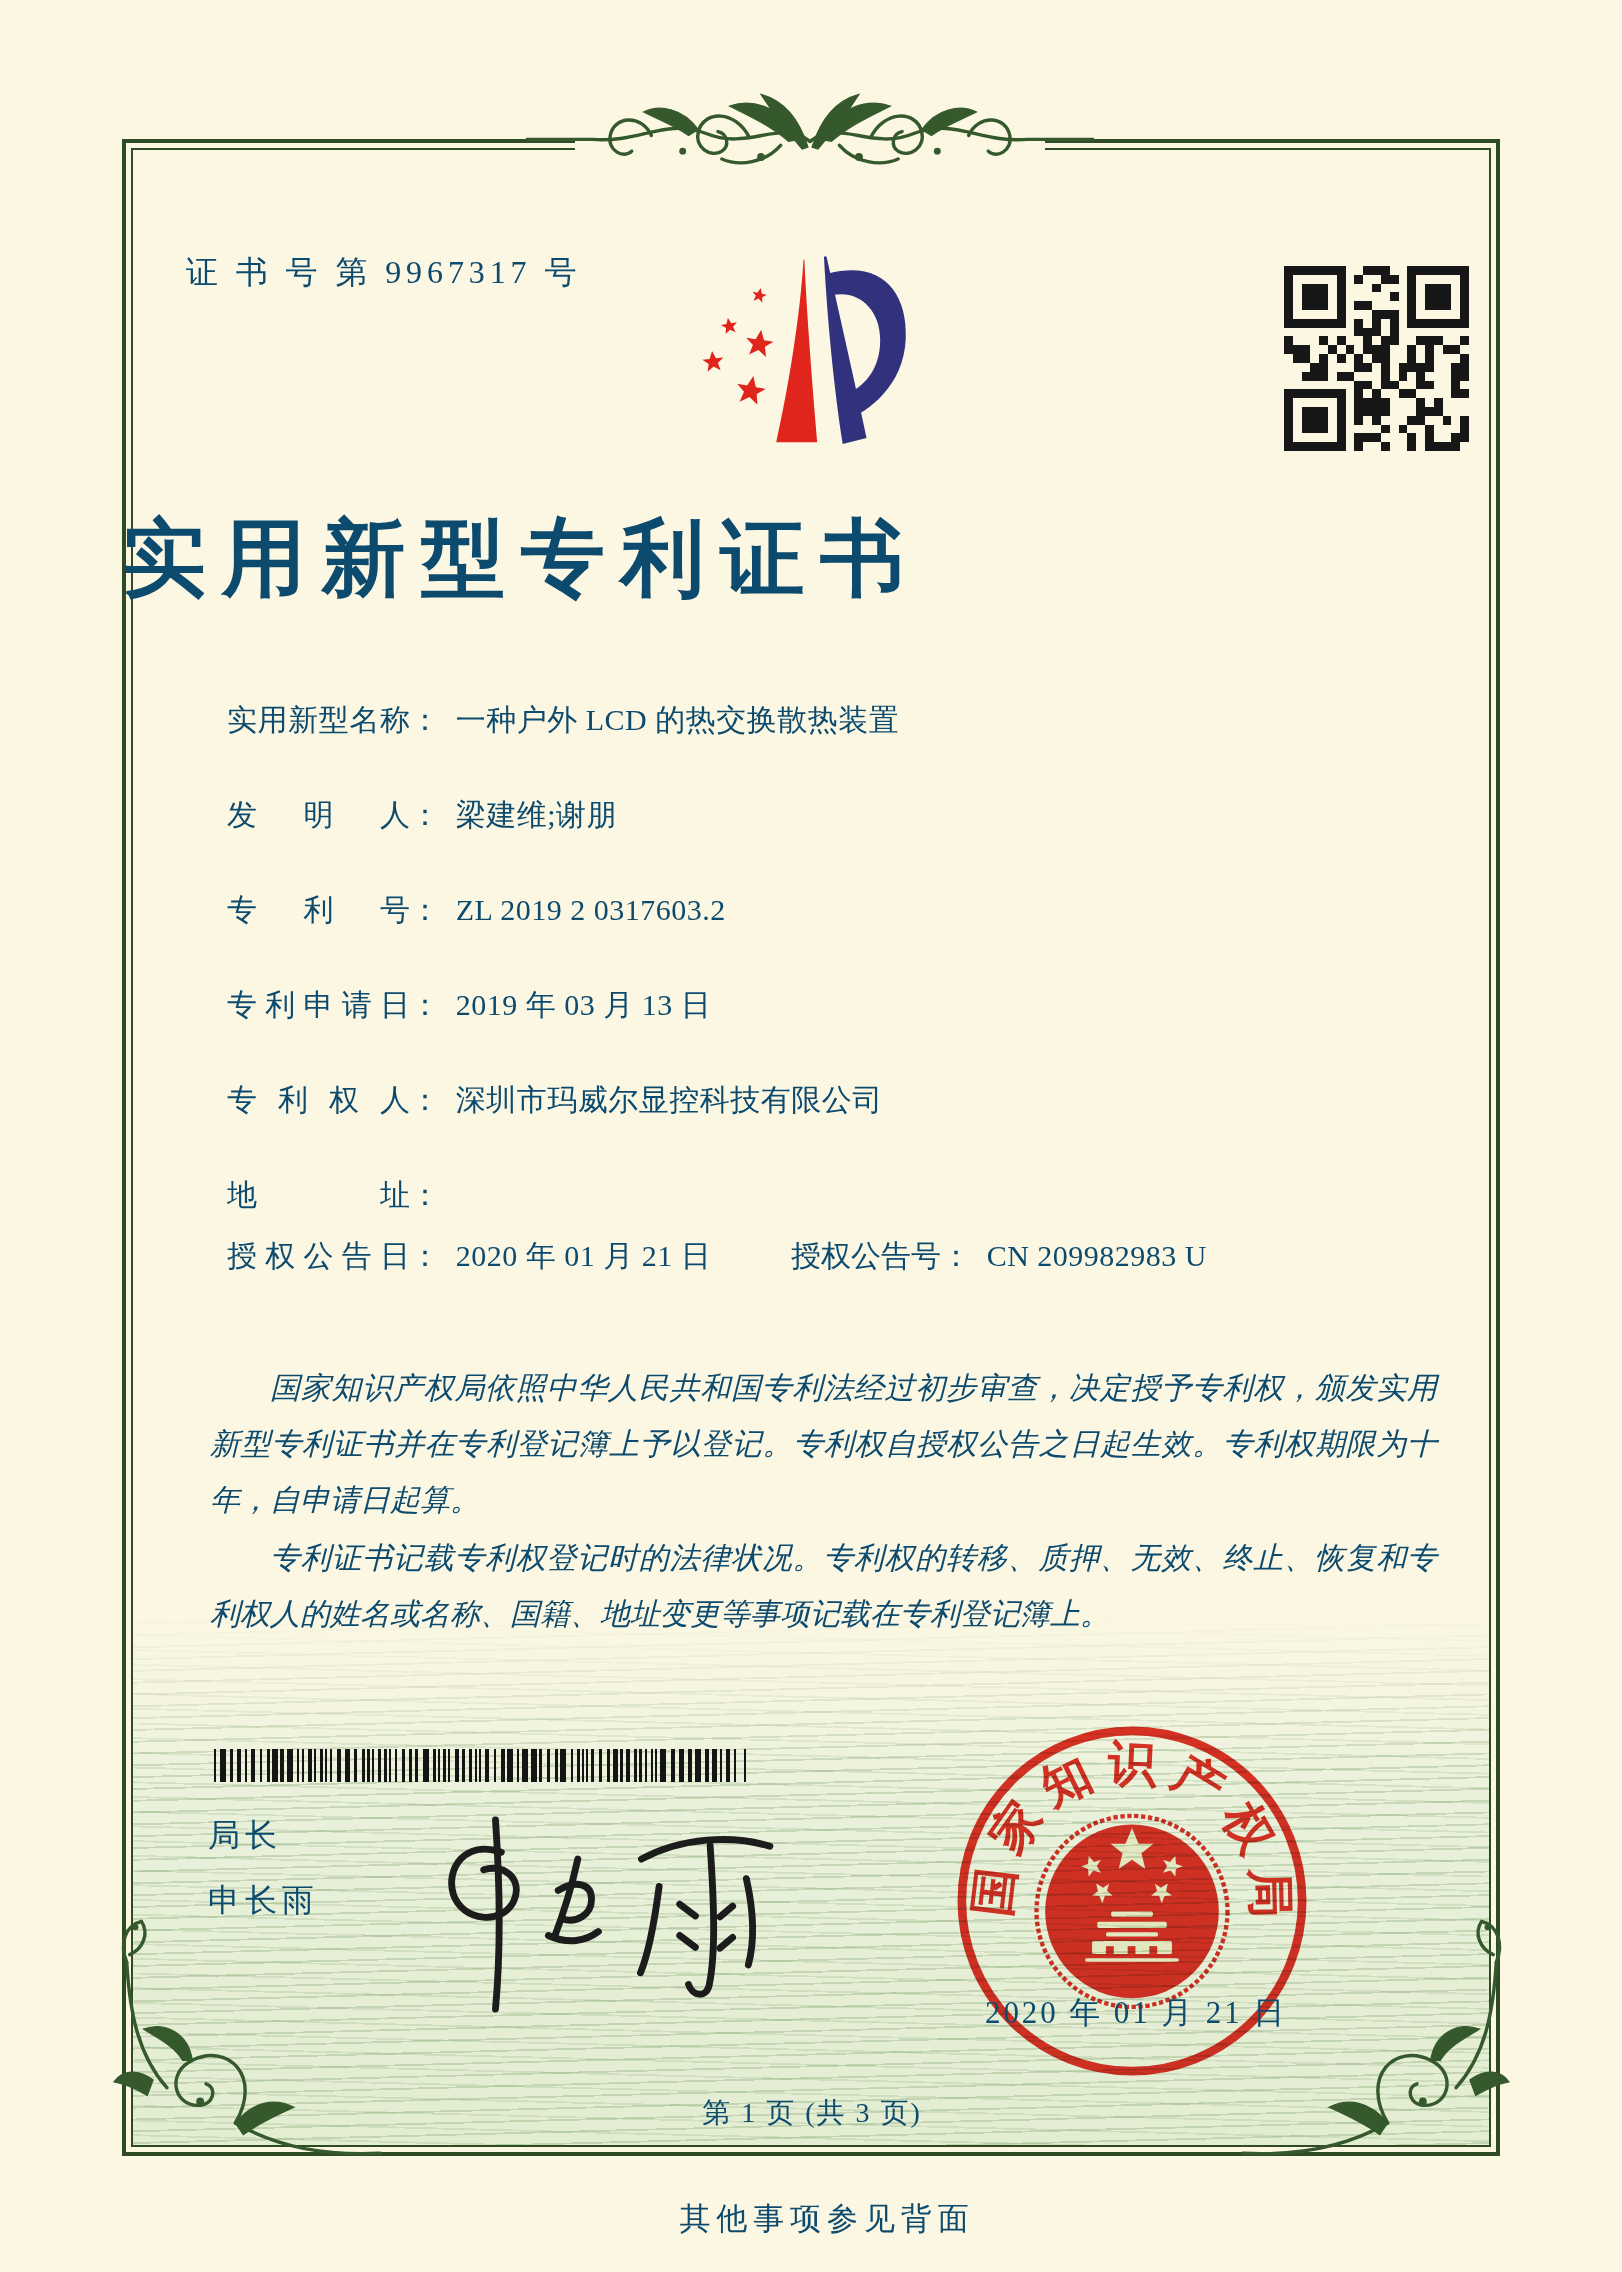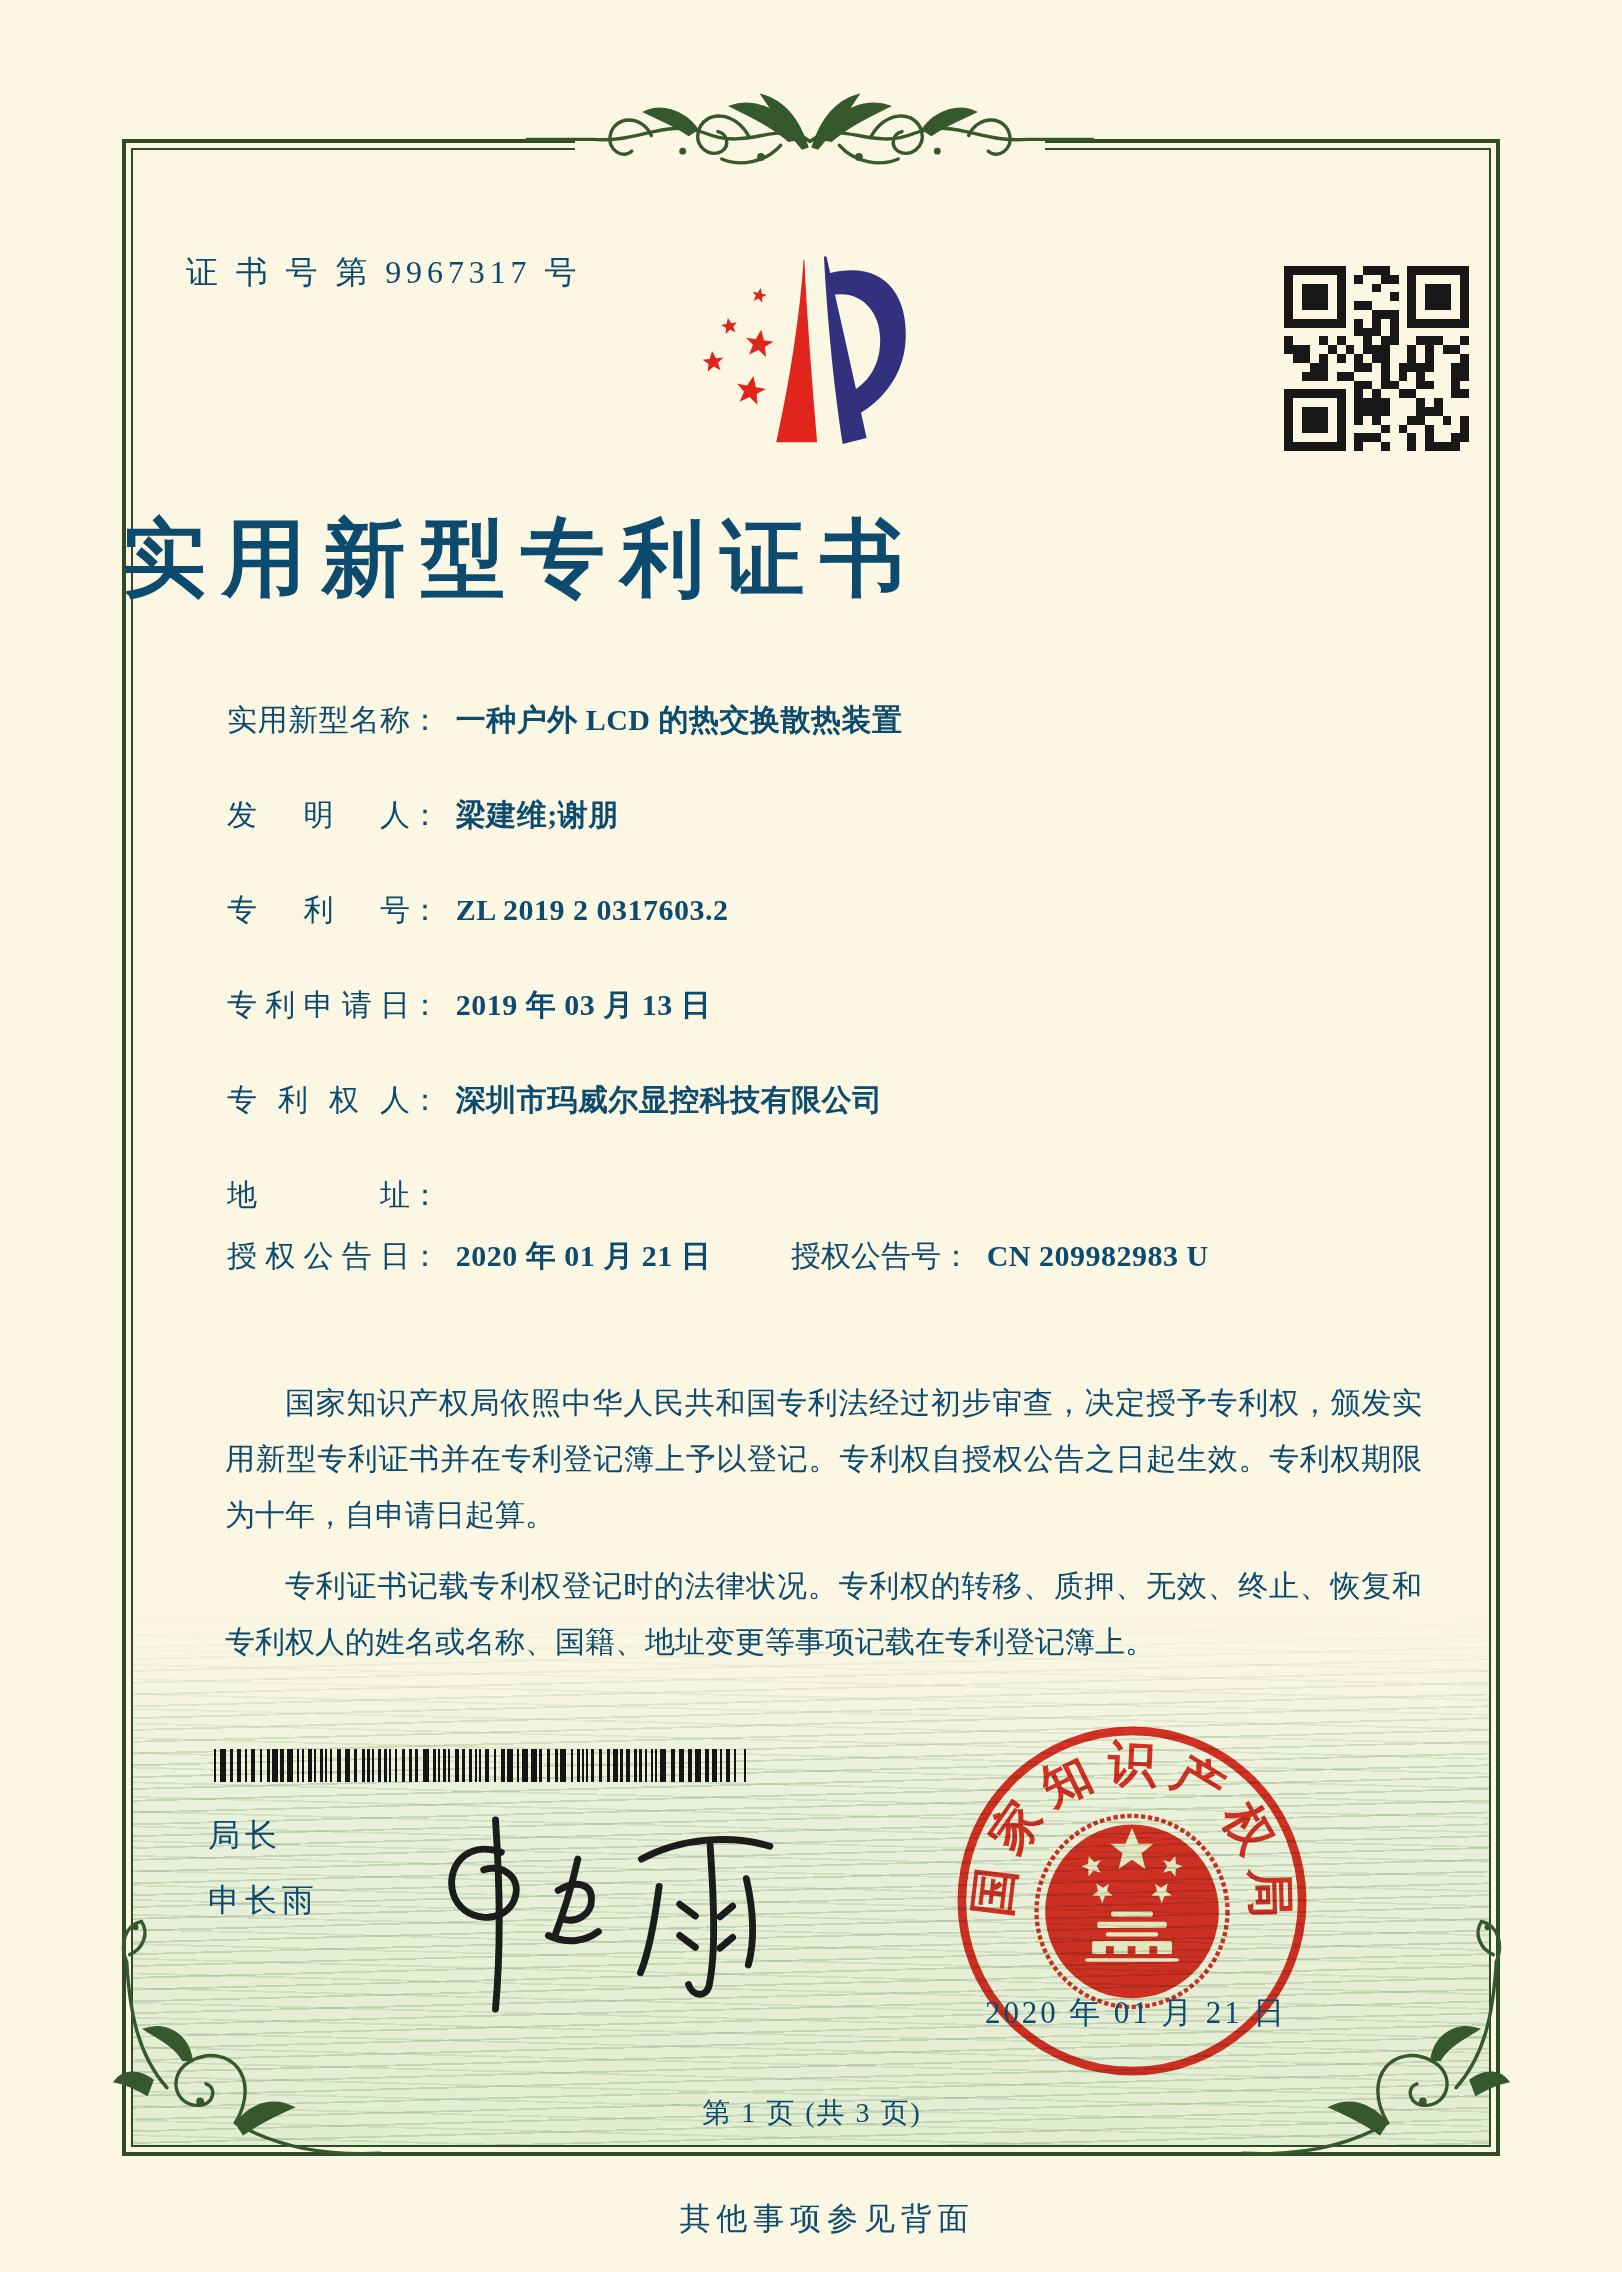--- a/index.html
+++ b/index.html
@@ -30,28 +30,28 @@
   .qr rect{fill:#171717;}
   .title{position:absolute;left:122px;width:1380px;top:502px;text-align:left;
          font-size:84px;font-weight:700;letter-spacing:15.7px;}
 
   
   .fields{position:absolute;left:211px;top:698px;width:1237px;font-size:30px;line-height:43px;}
   .frow{display:flex;align-items:flex-start;margin-bottom:52px;position:relative;margin-left:16px;}
   .frow.addr{margin-bottom:17.6px;}
   .flabel{flex:0 0 183px;text-align:justify;text-align-last:justify;}
   .fcolon{flex:0 0 auto;padding-right:15.7px;}
-  .fvalue{letter-spacing:0.5px;font-weight:bold;}
+  .fvalue{letter-spacing:0.5px;}
   .fvalue.pre{white-space:pre-wrap;max-width:990px;}
   .gpair{position:absolute;left:564px;top:0;display:flex;}
   .gpair .flabel{flex:0 0 auto;text-align-last:auto;}
 
   
   .paras{position:absolute;left:210px;width:1227px;top:1360px;font-size:30px;line-height:56px;text-align:justify;}
-  .paras p{margin:15px;text-indent:2em;}
+  .paras p{margin:0;text-indent:2em;font-style:italic;}
   .paras p + p{margin-top:2px;}
 
   
   .barcode{position:absolute;left:211px;top:1749px;shape-rendering:crispEdges;}
   .barcode rect{fill:#141414;}
   .director{position:absolute;left:208px;top:1803px;font-size:32px;line-height:65px;letter-spacing:4.9px;}
   .sig{position:absolute;left:421px;top:1808px;}
   .sig path{stroke:#1c1c1c;fill:none;stroke-width:7;stroke-linecap:round;stroke-linejoin:round;}
   .seal{position:absolute;left:941px;top:1710px;mix-blend-mode:multiply;opacity:.94;}
   .sealdate{position:absolute;left:985px;top:1992px;font-size:31px;letter-spacing:2.9px;}

